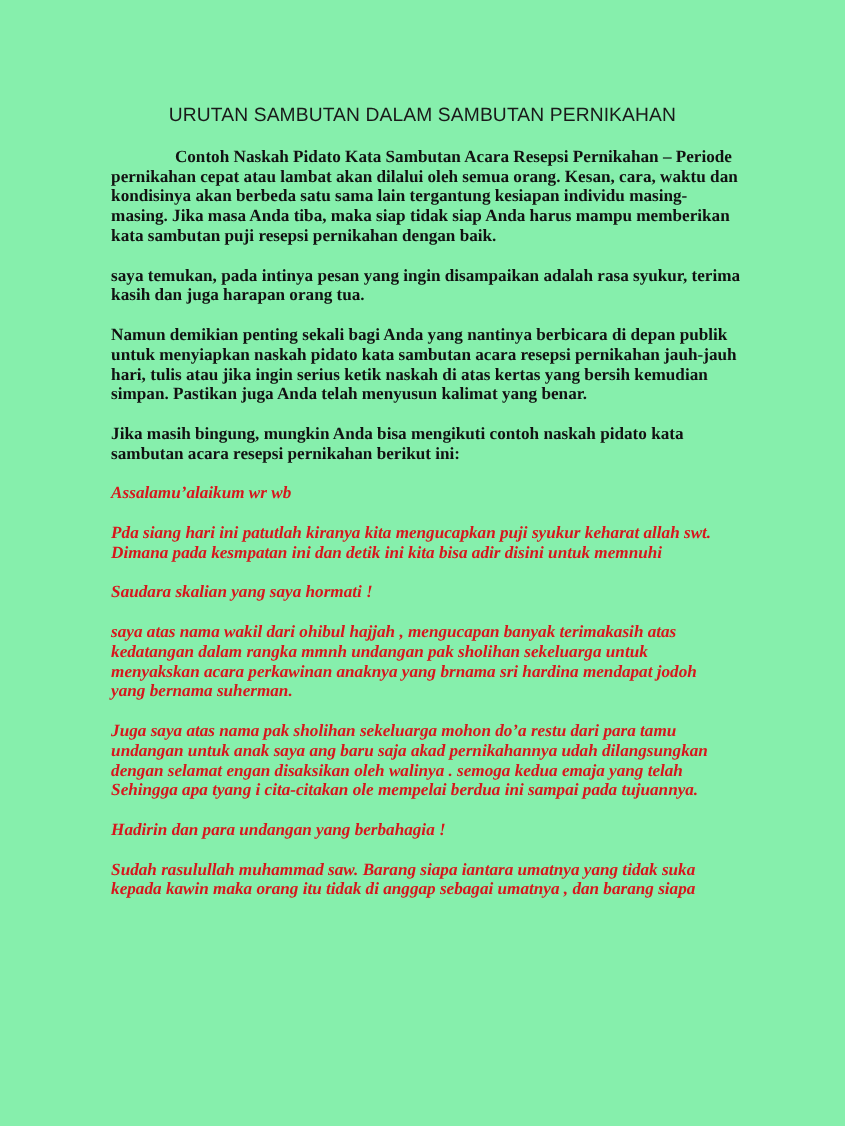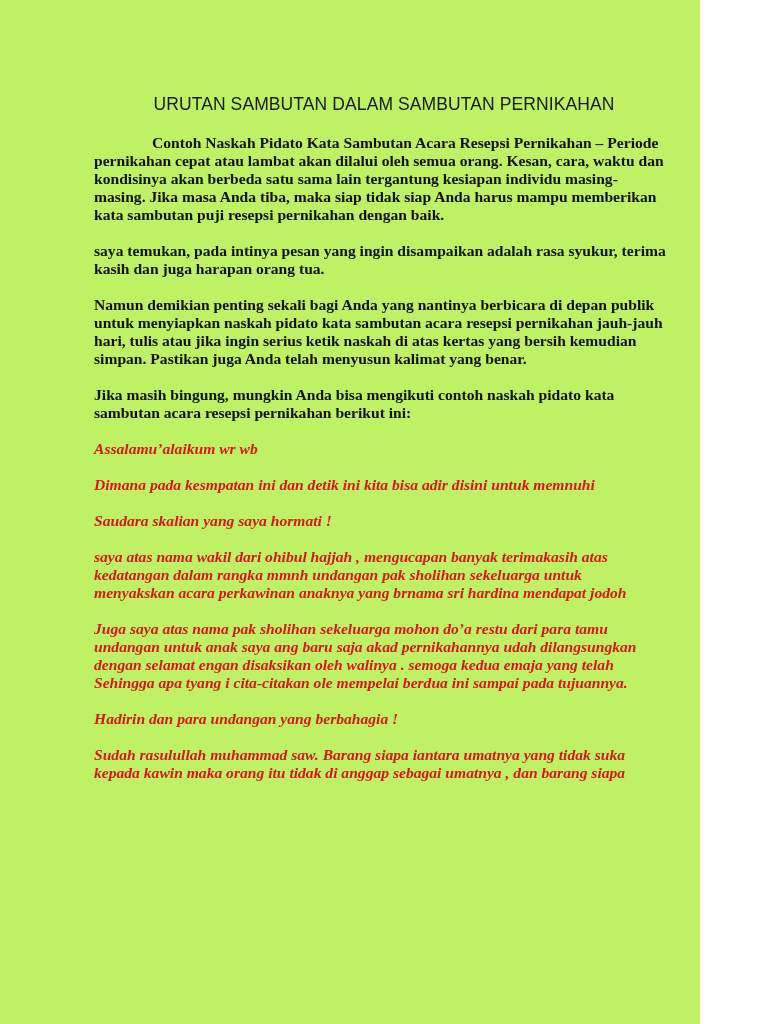--- a/index.html
+++ b/index.html
@@ -1,28 +1,28 @@
 <!DOCTYPE html>
 <html><head>
   <meta charset="utf-8">
   <style>
     html, body { margin: 0; padding: 0; background: #ffffff; }
     body { width: 768px; height: 1024px; overflow: hidden; position: relative; }
-    .page { position: absolute; left: 0; top: 0; width: 700px; height: 1024px; background: #bef264; }
+    .page { position: absolute; left: 0; top: 0; width: 768px; height: 1024px; background: #86efac; }
     .title {
       position: absolute; left: 0; top: 94px; width: 768px; text-align: center;
       font-family: "Liberation Sans", sans-serif; font-size: 17.5px; color: #1a1a1a;
       letter-spacing: 0.1px;
     }
     .body {
       position: absolute; left: 89px; top: 134px; width: 600px;
       font-family: "Liberation Serif", serif; font-weight: bold; font-size: 15.6px;
       line-height: 18px; color: #111;
     }
-    .p { margin: 0 0 18px 5px; }
+    .p { margin: 0 0 18px 12px; }
     .line { display: block; white-space: nowrap; }
     .indent { padding-left: 58px; }
     .red { color: #d7161c; font-style: italic; }
   </style>
 </head>
 <body>
 
 <div class="page">
   <div class="title">URUTAN SAMBUTAN DALAM SAMBUTAN PERNIKAHAN</div>
   <div class="body" id="doc-body">
@@ -44,29 +44,31 @@
         <span class="line">simpan. Pastikan juga Anda telah menyusun kalimat yang benar.</span>
       </div>
       <div class="p">
         <span class="line">Jika masih bingung, mungkin Anda bisa mengikuti contoh naskah pidato kata</span>
         <span class="line">sambutan acara resepsi pernikahan berikut ini:</span>
       </div>
       <div class="p red">
         <span class="line">Assalamu’alaikum wr wb</span>
       </div>
       <div class="p red">
+        <span class="line">Pda siang hari ini patutlah kiranya kita mengucapkan puji syukur keharat allah swt.</span>
         <span class="line">Dimana pada kesmpatan ini dan detik ini kita bisa adir disini untuk memnuhi</span>
       </div>
       <div class="p red">
         <span class="line">Saudara skalian yang saya hormati !</span>
       </div>
       <div class="p red">
         <span class="line">saya atas nama wakil dari ohibul hajjah , mengucapan banyak terimakasih atas</span>
         <span class="line">kedatangan dalam rangka mmnh undangan pak sholihan sekeluarga untuk</span>
         <span class="line">menyakskan acara perkawinan anaknya yang brnama sri hardina mendapat jodoh</span>
+        <span class="line">yang bernama suherman.</span>
       </div>
       <div class="p red">
         <span class="line">Juga saya atas nama pak sholihan sekeluarga mohon do’a restu dari para tamu</span>
         <span class="line">undangan untuk anak saya ang baru saja akad pernikahannya udah dilangsungkan</span>
         <span class="line">dengan selamat engan disaksikan oleh walinya . semoga kedua emaja yang telah</span>
         <span class="line">Sehingga apa tyang i cita-citakan ole mempelai berdua ini sampai pada tujuannya.</span>
       </div>
       <div class="p red">
         <span class="line">Hadirin dan para undangan yang berbahagia !</span>
       </div>

